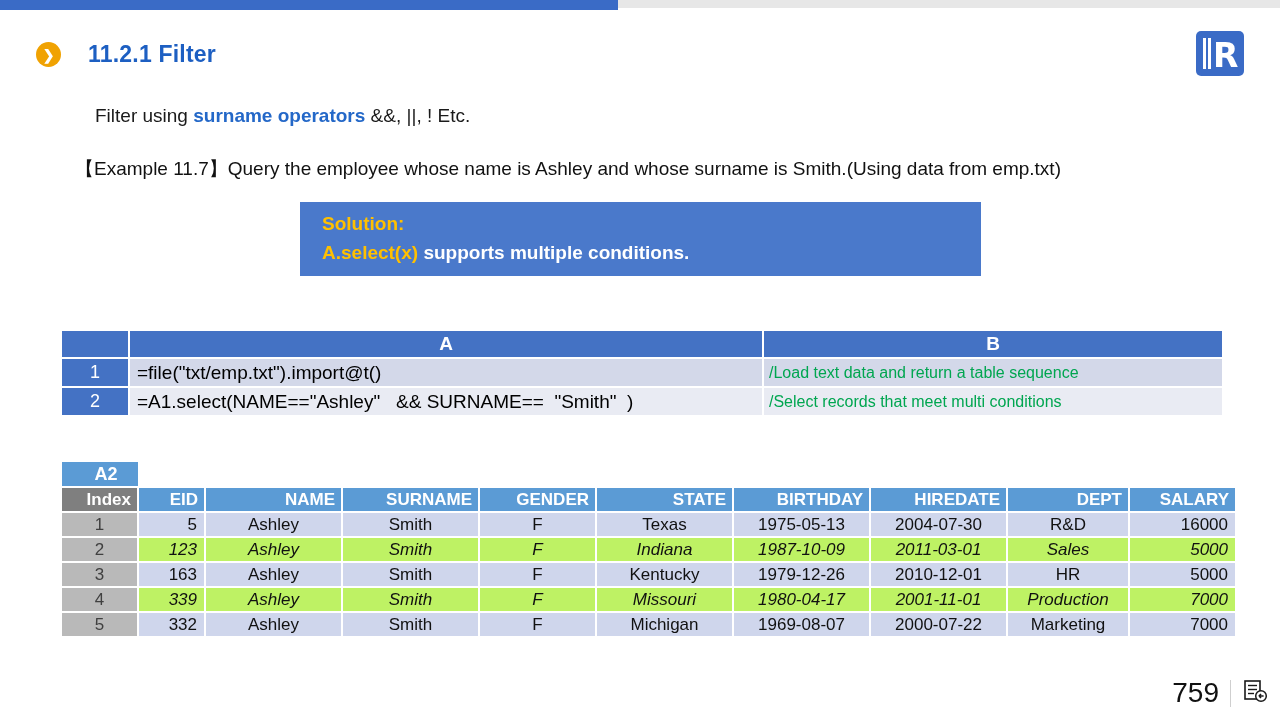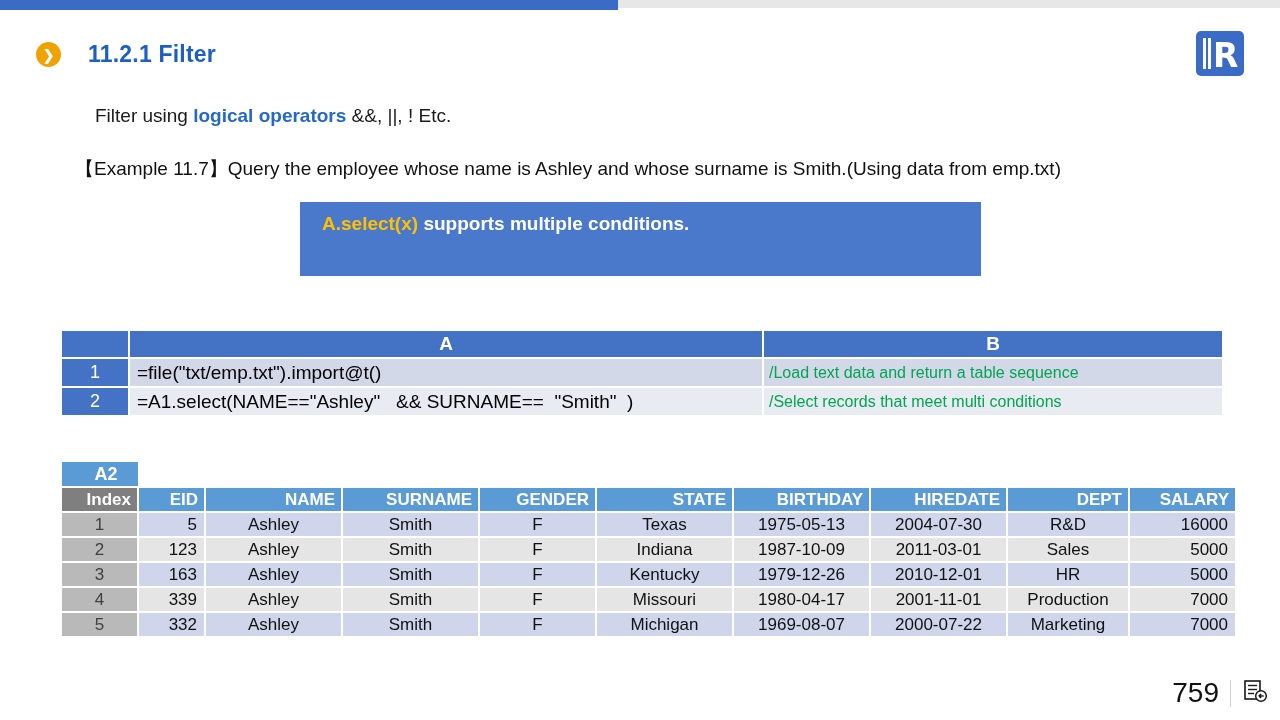--- a/index.html
+++ b/index.html
@@ -59,21 +59,21 @@
   
   .result-table { position:absolute; left:60px; top:486px; }
   .result-table th {
     background:#5B9BD5; color:#fff; font-size:17px; font-weight:bold;
     height:23px; padding:1px 6px; text-align:right;
   }
   .result-table th.index-h { background:#7F7F7F; }
   .result-table td { height:23px; font-size:17px; padding:0 7px; color:#111; }
   .result-table td.idx { background:#B9B9B9; color:#404040; text-align:center; }
   .result-table tr.band-odd td:not(.idx) { background:#CFD6EC; }
-  .result-table tr.band-even td:not(.idx) { background:#e5e5e5; }
+  .result-table tr.band-even td:not(.idx) { background:#bef264;font-style:italic; }
   .al-l { text-align:center; } .al-r { text-align:right; } .al-c { text-align:center; }
 
   
   .footer { position:absolute; right:12px; top:677px; display:flex; align-items:center; gap:11px; }
   .page-num { font-size:28px; color:#111; }
   .footer-divider { width:1px; height:27px; background:#CFCFCF; }
 </style>
 </head>
 <body>
 
@@ -87,25 +87,26 @@
     <rect x="12" y="7" width="3" height="31" fill="#ffffff"></rect>
     <text x="17" y="36" font-size="33" font-weight="bold" fill="#ffffff" font-family="DejaVu Sans, sans-serif">R</text>
   </svg>
 </div>
 
 <div class="title-row">
   <span class="title-bullet">❯</span>
   <h1 class="page-title">11.2.1 Filter</h1>
 </div>
 
-<p class="subtitle"><span>Filter using </span><span class="hl">logical operators</span><span> &amp;&amp;, ||, ! Etc.</span></p>
+<p class="subtitle"><span>Filter using </span><span class="hl">surname operators</span><span> &amp;&amp;, ||, ! Etc.</span></p>
 
 <p class="example">【Example 11.7】Query the employee whose name is Ashley and whose surname is Smith.(Using data from emp.txt)</p>
 
 <div class="solution-box">
+  <div><span class="sol-accent">Solution:</span></div>
   <div><span class="sol-accent">A.select(x)</span><span class="sol-rest"> supports multiple conditions.</span></div>
 </div>
 
 <table class="code-grid">
   <colgroup>
       <col style="width:66px">
       <col style="width:632px">
       <col style="width:458px">
     </colgroup>
   <thead>

